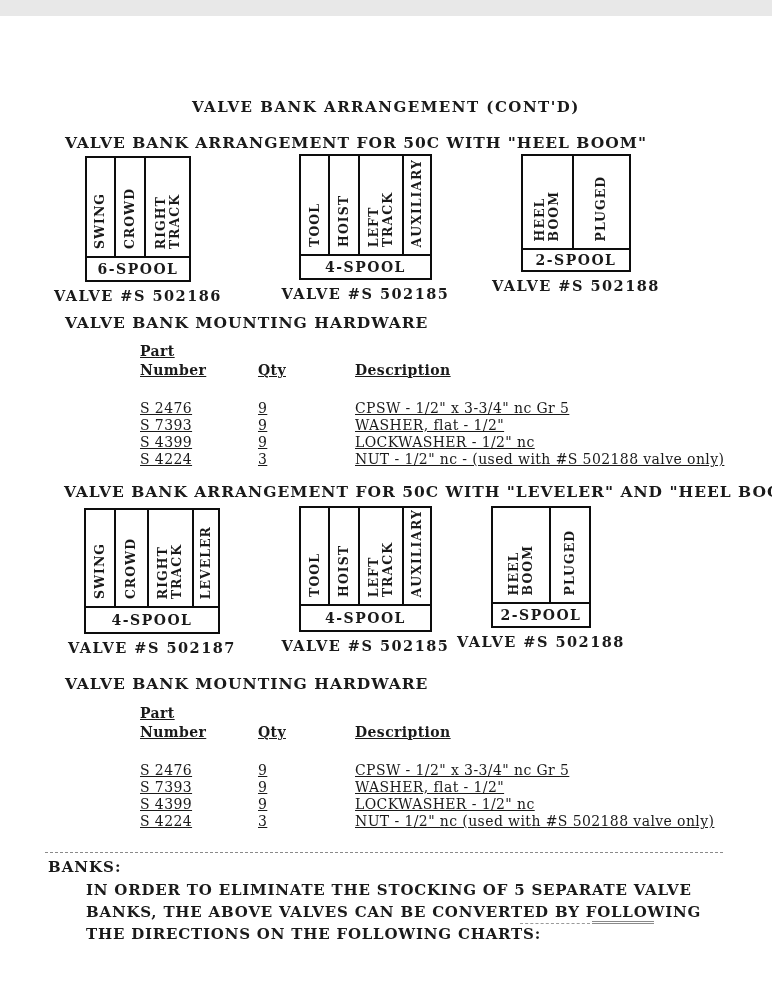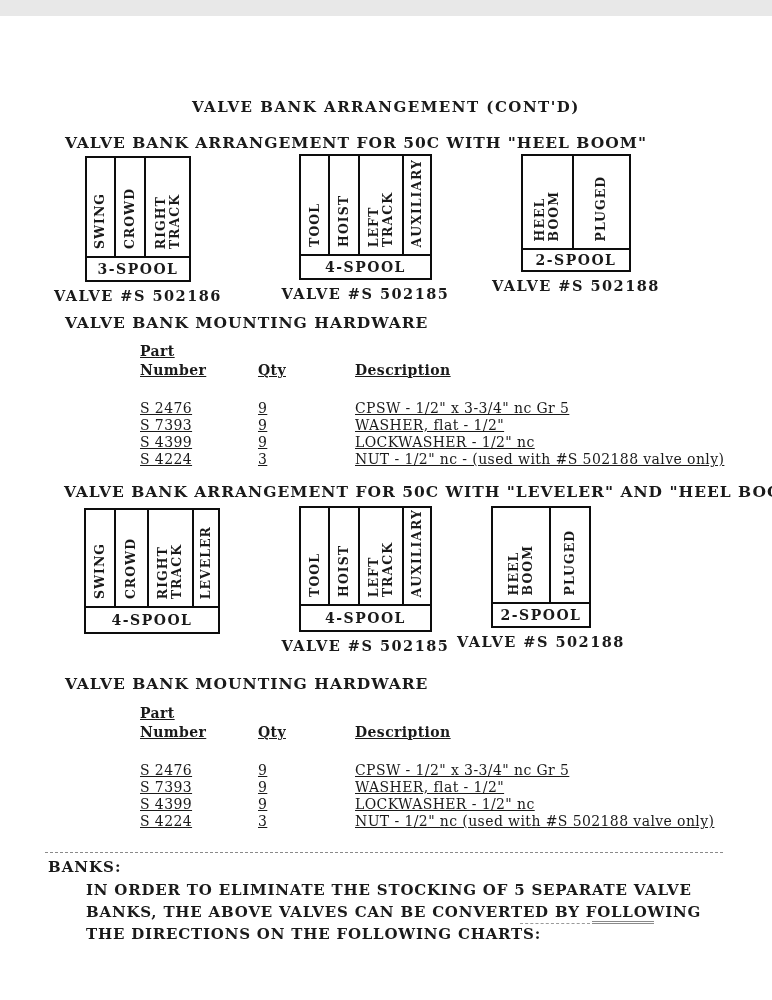--- a/index.html
+++ b/index.html
@@ -69,21 +69,21 @@
           <span class="vlabel">SWING</span>
         </div>
       <div class="spool-col" style="flex:0 0 30%; height:98px;">
           <span class="vlabel">CROWD</span>
         </div>
       <div class="spool-col" style="flex:1 1 auto; height:98px;">
           <span class="vlabel">RIGHT
 TRACK</span>
         </div>
     </div>
-    <div class="spool-band" style="width:102px; height:22px; border:2px solid #0d0d0d; border-top-width:0;">3-SPOOL</div>
+    <div class="spool-band" style="width:102px; height:22px; border:2px solid #0d0d0d; border-top-width:0;">6-SPOOL</div>
     <div class="bank-caption">VALVE #S 502186</div>
   </div>
 
   <div class="bank" style="left:299px; top:138px; width:133px;">
     <div class="bank-box" style="width:129px;">
       <div class="spool-col" style="flex:0 0 21%; height:98px;">
           <span class="vlabel">TOOL</span>
         </div>
       <div class="spool-col" style="flex:0 0 23%; height:98px;">
           <span class="vlabel">HOIST</span>
@@ -157,20 +157,21 @@
         </div>
       <div class="spool-col" style="flex:0 0 34%; height:96px;">
           <span class="vlabel">RIGHT
 TRACK</span>
         </div>
       <div class="spool-col" style="flex:1 1 auto; height:96px;">
           <span class="vlabel">LEVELER</span>
         </div>
     </div>
     <div class="spool-band" style="width:132px; height:24px; border:2px solid #0d0d0d; border-top-width:0;">4-SPOOL</div>
+    <div class="bank-caption">VALVE #S 502187</div>
   </div>
 
   <div class="bank" style="left:299px; top:490px; width:133px;">
     <div class="bank-box" style="width:129px;">
       <div class="spool-col" style="flex:0 0 21%; height:96px;">
           <span class="vlabel">TOOL</span>
         </div>
       <div class="spool-col" style="flex:0 0 23%; height:96px;">
           <span class="vlabel">HOIST</span>
         </div>

